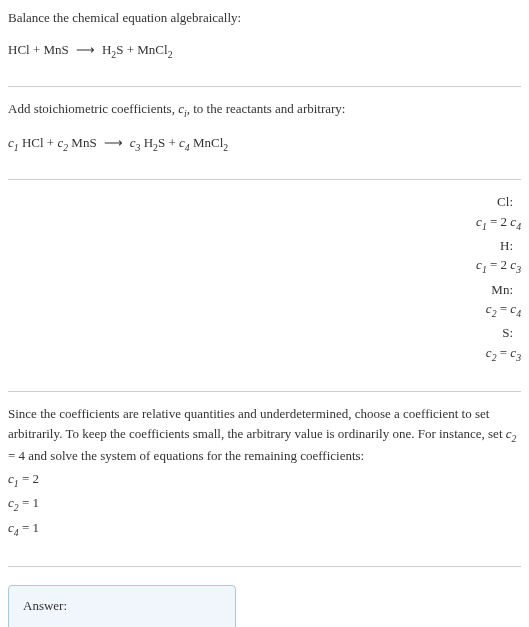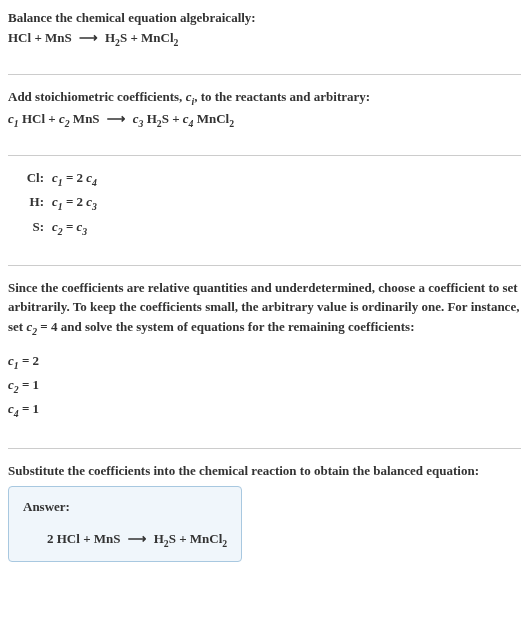--- a/index.html
+++ b/index.html
@@ -12,30 +12,29 @@
       background: #ffffff;
       color: #333333;
       width: 529px;
       padding: 8px;
       font-size: 13px;
       line-height: 1.5;
     }
     .section {
       margin-bottom: 8px;
       padding-bottom: 12px;
-      font-weight: bold;
     }
     .divider {
       border: none;
       border-top: 1px solid #cccccc;
       margin: 12px 0;
     }
     .equation {
       font-family: Georgia, serif;
-      margin-top: 0;
+      margin-top: 12px;
     }
     .sub {
       font-size: 0.75em;
       vertical-align: sub;
       font-style: italic;
     }
     .subn {
       font-size: 0.75em;
       vertical-align: sub;
     }
@@ -45,30 +44,31 @@
     }
     .italic {
       font-style: italic;
     }
     .atoms-table {
       margin-top: 6px;
       margin-left: 8px;
     }
     .atoms-row {
       display: flex;
-      align-items: flex-start;
+      align-items: flex-end;
       margin-bottom: 2px;
+      flex-direction: column;
     }
     .atoms-label {
       width: 28px;
       text-align: right;
       margin-right: 8px;
     }
     .coeff-list {
-      margin-top: 12px;
+      margin-top: 4px;
     }
     .coeff-row {
       margin-bottom: 2px;
     }
     .answer-box {
       border: 1px solid #a8c8e0;
       background: #f0f6fb;
       border-radius: 4px;
       padding: 10px 14px;
       display: inline-block;
@@ -112,20 +112,24 @@
   <div class="atoms-table">
     <div class="atoms-row">
       <div class="atoms-label">Cl:</div>
       <div><span class="italic">c</span><span class="sub">1</span><span> = 2 </span><span class="italic">c</span><span class="sub">4</span></div>
     </div>
     <div class="atoms-row">
       <div class="atoms-label">H:</div>
       <div><span class="italic">c</span><span class="sub">1</span><span> = 2 </span><span class="italic">c</span><span class="sub">3</span></div>
     </div>
     <div class="atoms-row">
+      <div class="atoms-label">Mn:</div>
+      <div><span class="italic">c</span><span class="sub">2</span><span> = </span><span class="italic">c</span><span class="sub">4</span></div>
+    </div>
+    <div class="atoms-row">
       <div class="atoms-label">S:</div>
       <div><span class="italic">c</span><span class="sub">2</span><span> = </span><span class="italic">c</span><span class="sub">3</span></div>
     </div>
   </div>
 </div>
 
 <hr class="divider">
 
 <div class="section">
   <div>
@@ -134,21 +138,20 @@
   <div class="coeff-list">
     <div class="coeff-row"><span class="italic">c</span><span class="sub">1</span><span> = 2</span></div>
     <div class="coeff-row"><span class="italic">c</span><span class="sub">2</span><span> = 1</span></div>
     <div class="coeff-row"><span class="italic">c</span><span class="sub">4</span><span> = 1</span></div>
   </div>
 </div>
 
 <hr class="divider">
 
 <div class="section">
-  <div>Substitute the coefficients into the chemical reaction to obtain the balanced equation:</div>
   <div class="answer-box">
     <div class="answer-label">Answer:</div>
     <div class="answer-eq equation">
       <span>2 </span><span>HCl</span><span> + </span><span>MnS</span>
       <span class="arrow">⟶</span>
       <span>H</span><span class="subn">2</span><span>S</span><span> + </span><span>MnCl</span><span class="subn">2</span>
     </div>
   </div>
 </div>
 

